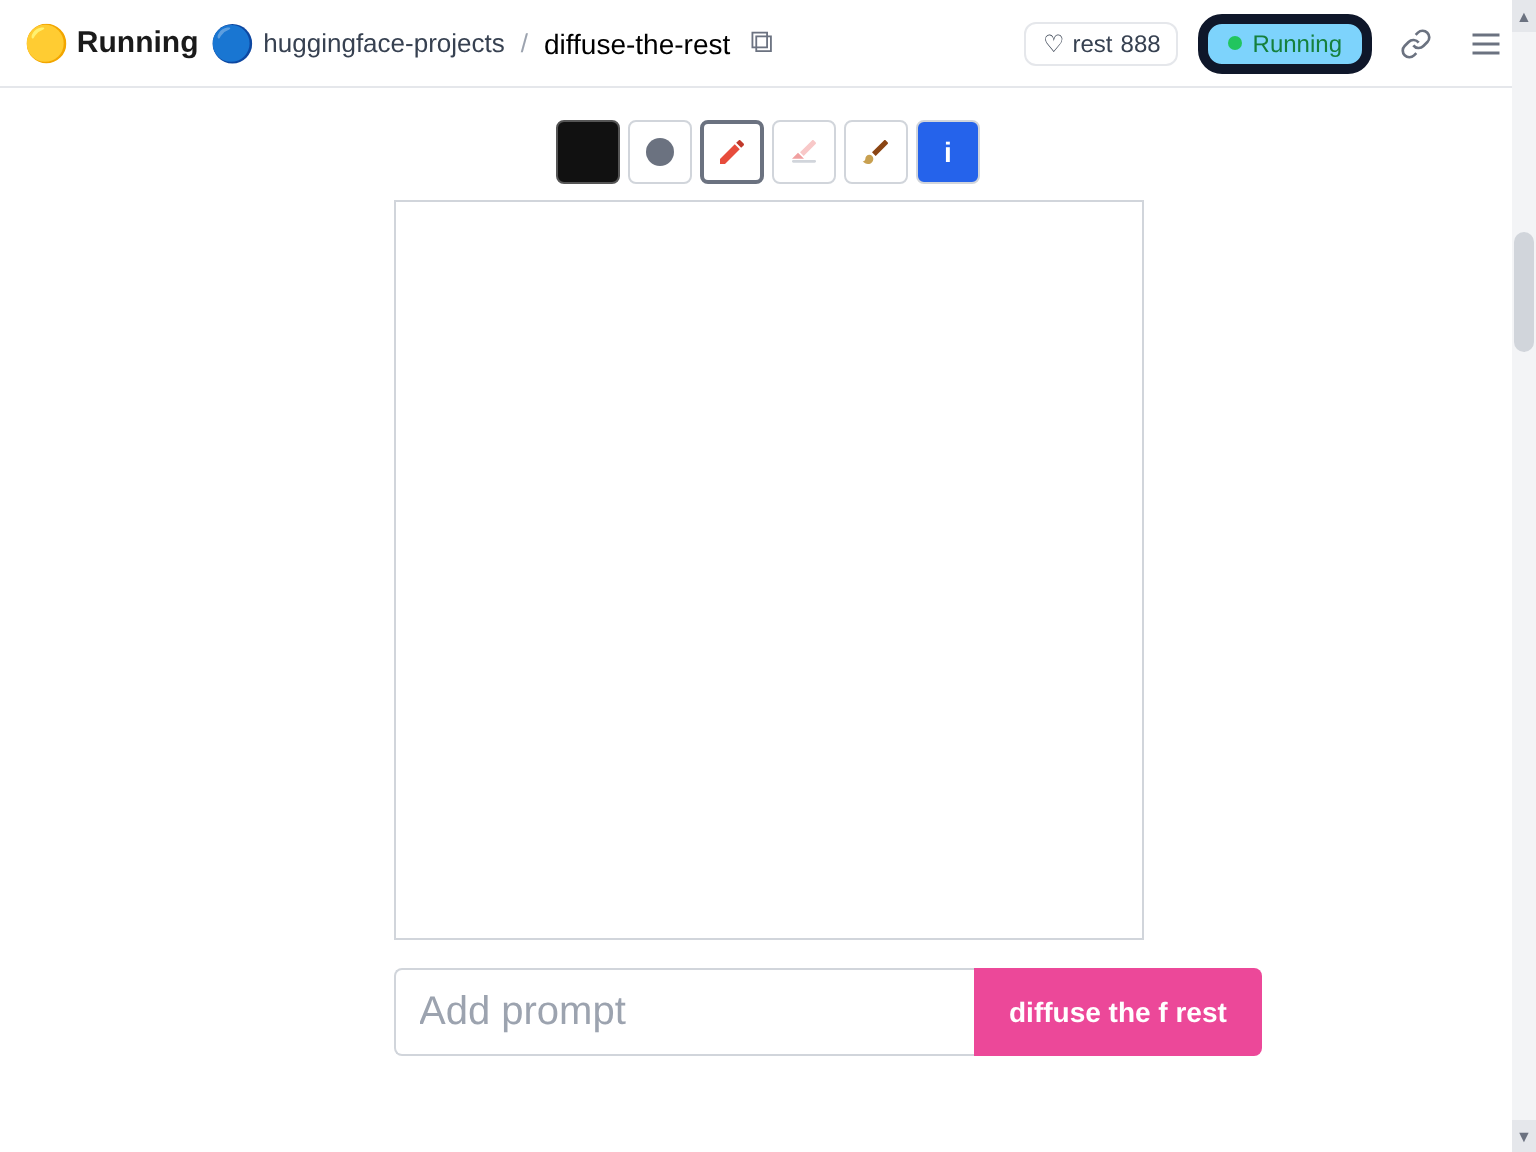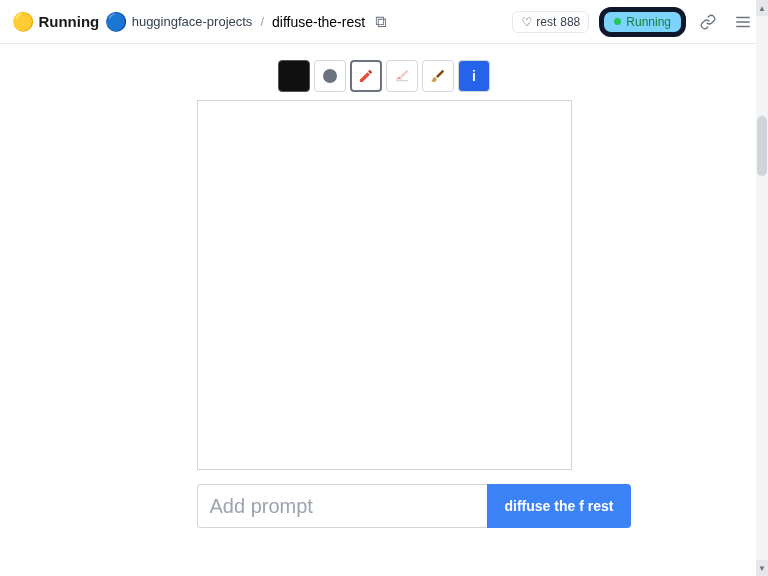--- a/index.html
+++ b/index.html
@@ -189,21 +189,21 @@
       font-size: 20px;
       color: #9ca3af;
       outline: none;
       resize: none;
     }
     .prompt-input::placeholder {
       color: #9ca3af;
     }
     .diffuse-btn {
       height: 44px;
-      background: #3b82f6;
+      background: #ec4899;
       color: #fff;
       border: none;
       border-radius: 0 4px 4px 0;
       padding: 0 18px;
       font-size: 14px;
       font-weight: 600;
       cursor: pointer;
       white-space: nowrap;
     }
 

